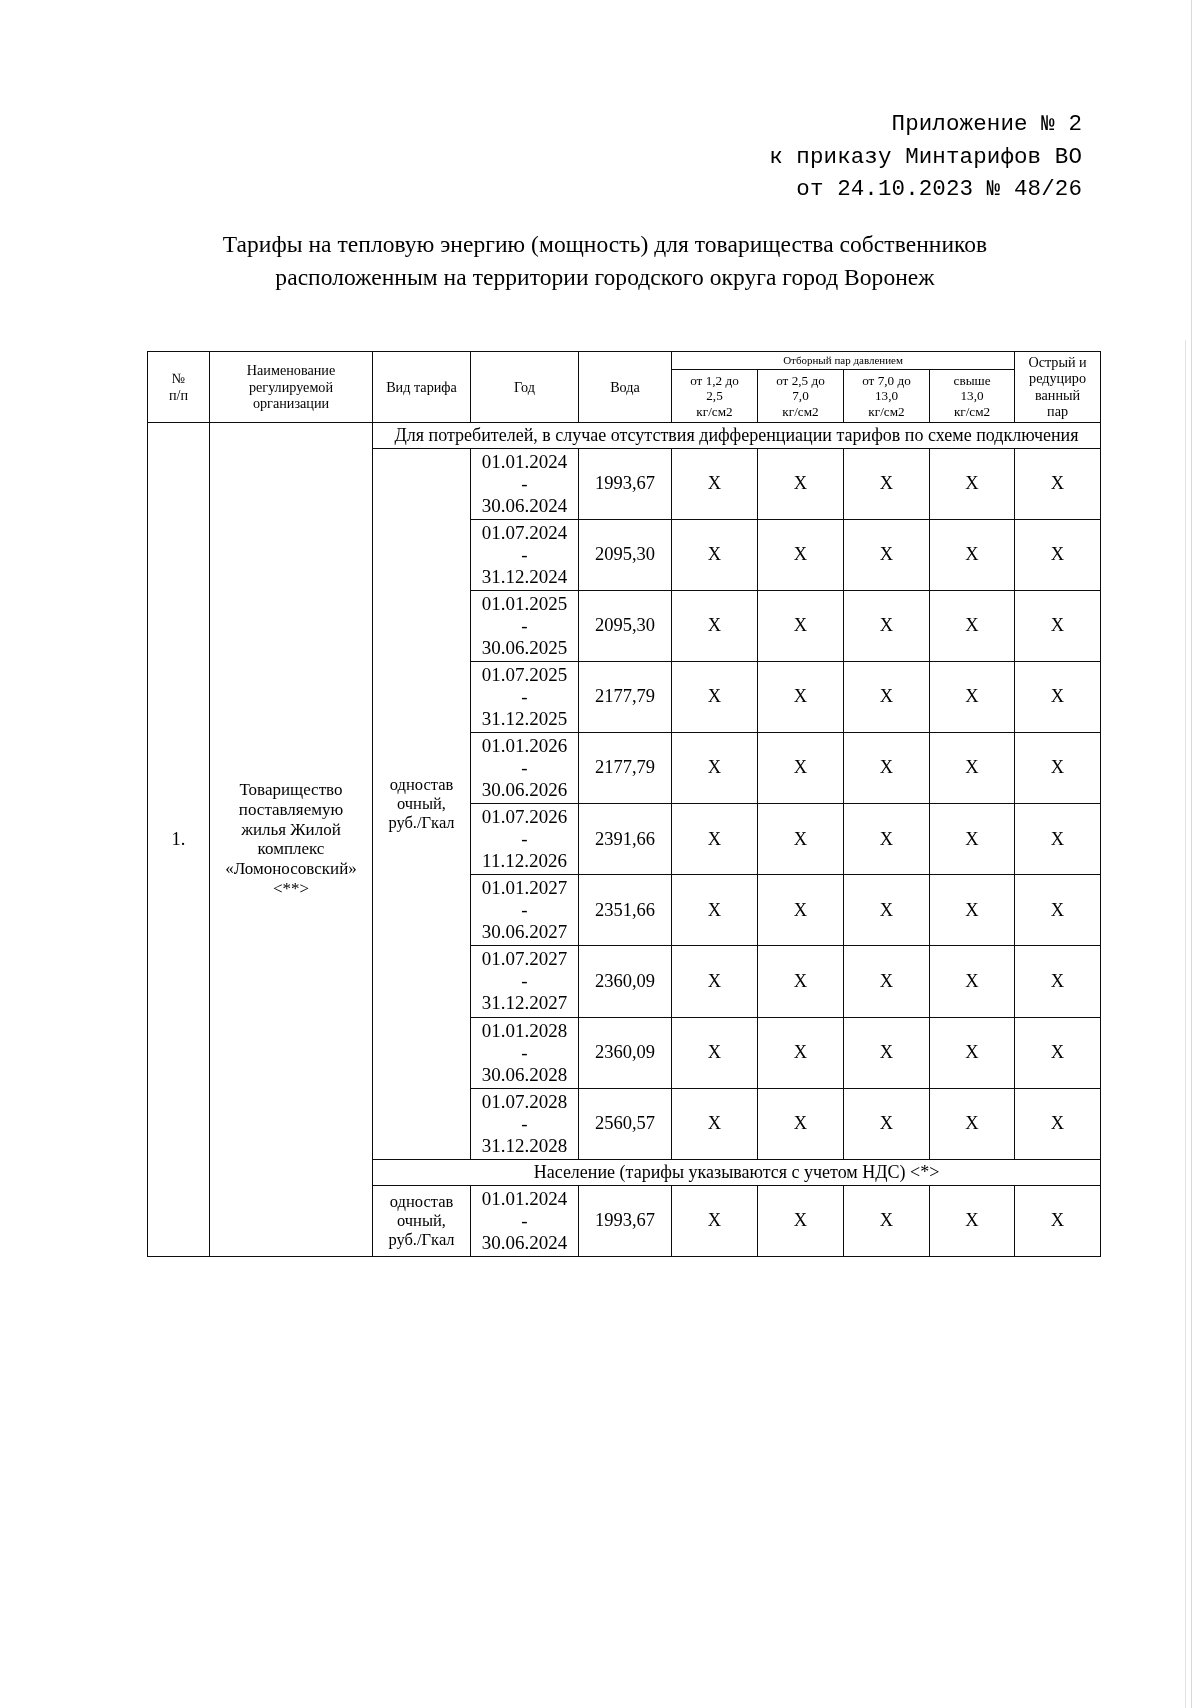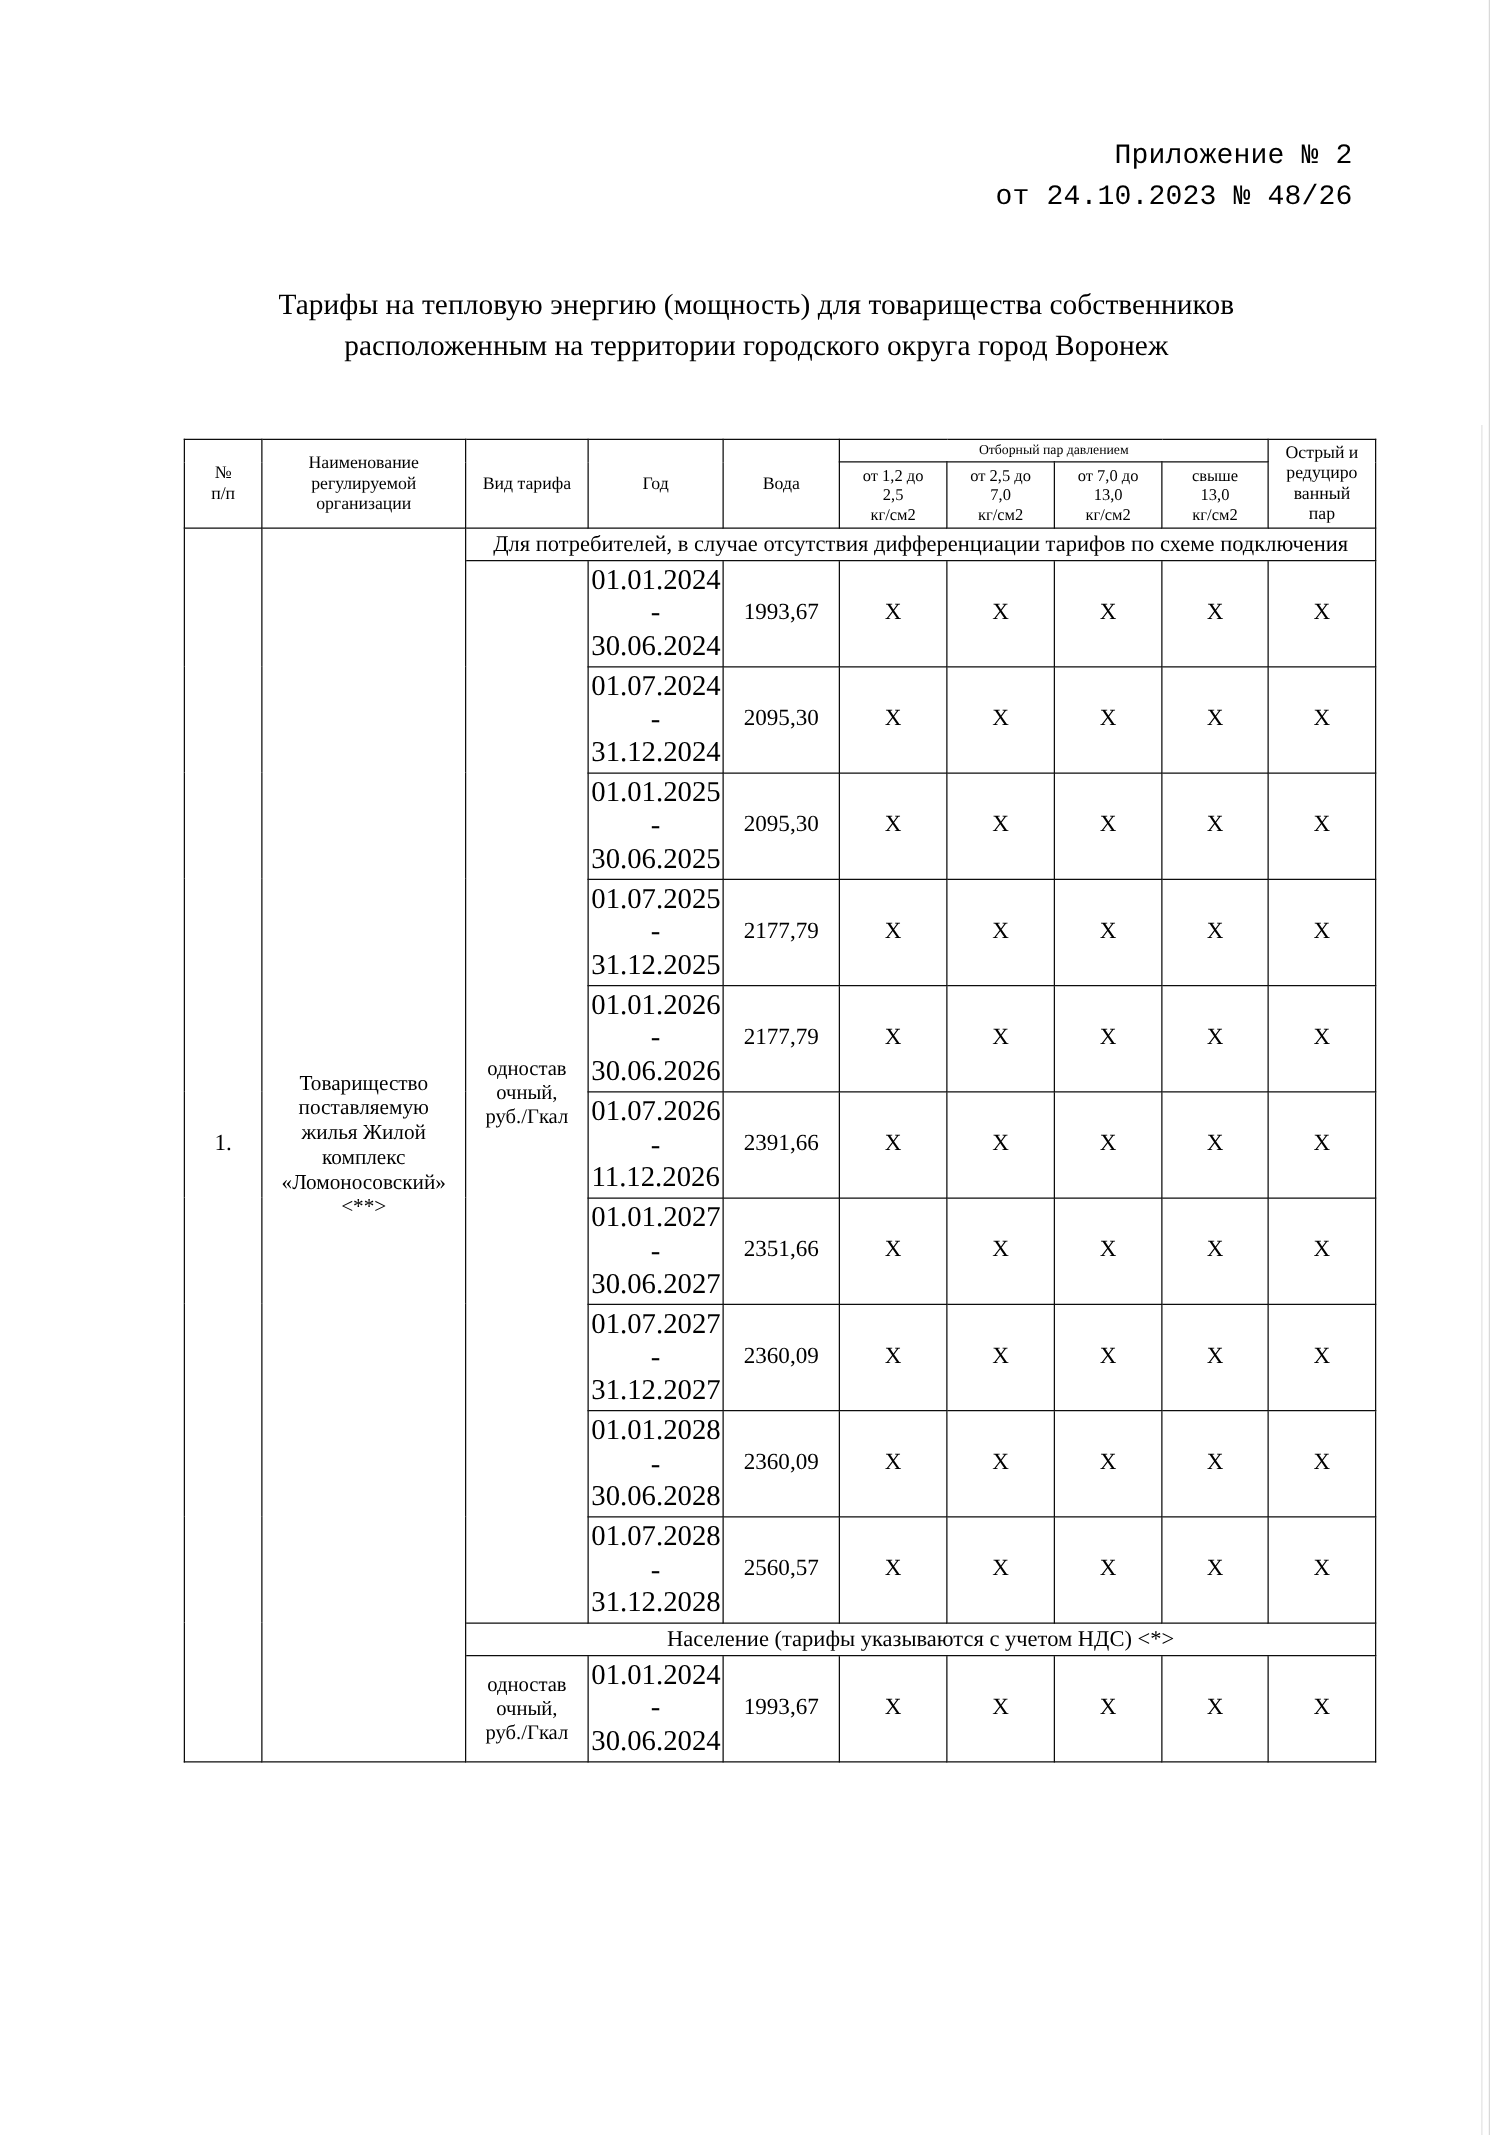--- a/index.html
+++ b/index.html
@@ -103,21 +103,21 @@
     font-size: 17px;
     line-height: 1.3;
     padding: 4px 6px;
   }
   td.kind {
     font-size: 16.5px;
     line-height: 1.25;
     padding: 3px 2px;
   }
   td.period {
-    font-size: 23px;
+    font-size: 19px;
     line-height: 1.45;
     padding: 6px 2px;
     margin-left: 27px;
   }
   td.water { font-size: 18.5px; }
   td.xmark { font-size: 18.5px; }
   td.section {
     font-size: 18px;
     line-height: 1.3;
     padding: 7px 10px;
@@ -139,20 +139,21 @@
 </head>
 <body>
 
 <div class="page">
 
   <div class="scan-edge"></div>
   <div class="scan-edge2"></div>
 
   <div class="doc-header">
     <div>Приложение № 2</div>
+    <div>к приказу Минтарифов ВО</div>
     <div>от 24.10.2023 № 48/26</div>
   </div>
 
   <div class="doc-title">
     <div>Тарифы на тепловую энергию (мощность) для товарищества собственников</div>
     <div>расположенным на территории городского округа город Воронеж</div>
   </div>
 
   <div class="tbl-wrap">
     <table class="tariff">

